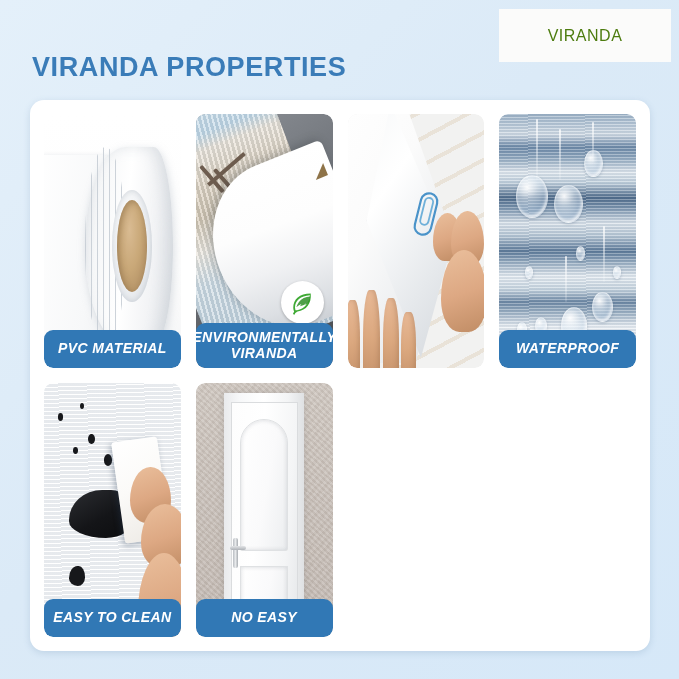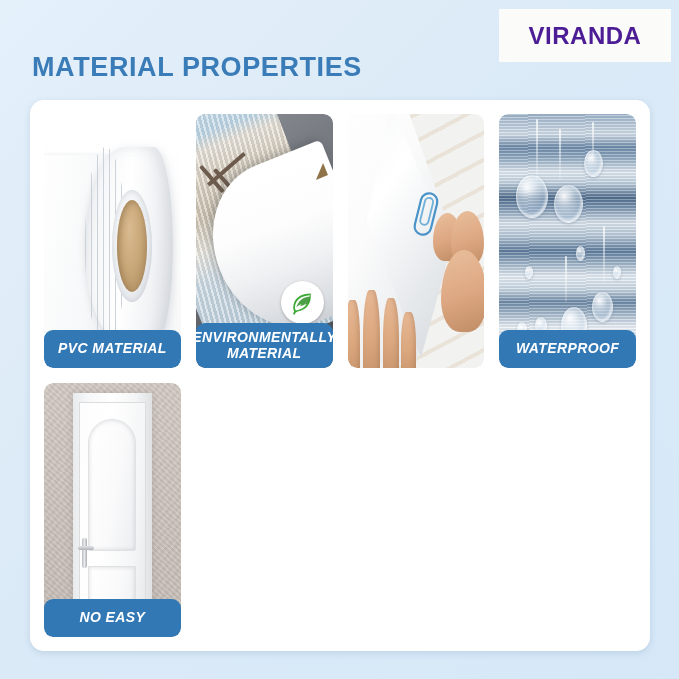--- a/index.html
+++ b/index.html
@@ -23,24 +23,24 @@
     top: 9px;
     left: 499px;
     width: 172px;
     height: 53px;
     background: #fbfbfa;
     display: flex;
     align-items: center;
     justify-content: center;
   }
   .logo-text {
-    font-size: 24px;
-    font-weight: bold;
+    font-size: 16px;
+    font-weight: normal;
     letter-spacing: 0.5px;
-    color: #4c1d95;
+    color: #4d7c0f;
     font-family: "Liberation Sans", sans-serif;
   }
 
   .page-title {
     position: absolute;
     top: 52px;
     left: 32px;
     font-size: 27px;
     font-weight: bold;
     letter-spacing: 0.6px;
@@ -429,21 +429,21 @@
   .skirting-left { left: 0; width: 21%; }
   .skirting-right { right: 0; width: 21%; }
 </style>
 </head>
 <body>
 
 <div class="logo-box">
   <span class="logo-text">VIRANDA</span>
 </div>
 
-<h1 class="page-title">MATERIAL PROPERTIES</h1>
+<h1 class="page-title">VIRANDA PROPERTIES</h1>
 
 <div class="card">
   <div class="grid">
 
     <div class="cell">
       <div class="photo">
         <div class="pvc-bg"></div>
         <div class="pvc-sheet"></div>
         <div class="pvc-roll"></div>
         <div class="pvc-rings"></div>
@@ -463,21 +463,21 @@
         </div>
         <div class="eco-curl"></div>
         <div class="eco-curl-tip"></div>
         <div class="eco-badge">
           <svg width="28" height="28" viewBox="0 0 32 32">
             <path d="M26 5C13 5 6 12 6 21c0 2 .5 4 1.4 5.6l1.8-1.3C8.5 24 8 22.6 8 21 8 13.4 14.4 7.6 25 7c-.6 9-6.4 15.6-14.6 17.2l-1.2.2-2.5 1.8-1.1 2.3 1.8.9 1-2 2.5-1.8C21 24 27 16.8 26 5z" fill="#3faa35"></path>
             <path d="M21.5 9.2c-5 1.2-8.9 4.4-10.7 8.6l-1.3 3.1 2.6-2.1c.9-.7 2-1.3 3.2-1.7l-1.6 2.6 3.6-1.2c1.4-.5 2.6-1.3 3.4-2.3l-1 2.6 2.6-2.1c1.5-1.2 2.4-2.9 2.6-4.8l.3-3.2-3.7.5z" fill="#2f8f28" opacity="0.85"></path>
           </svg>
         </div>
       </div>
-      <div class="label two-line">ENVIRONMENTALLY MATERIAL</div>
+      <div class="label two-line">ENVIRONMENTALLY VIRANDA</div>
     </div>
 
     <div class="cell">
       <div class="photo">
         <div class="adh-bg"></div>
         <div class="adh-marble"></div>
         <div class="adh-marble-2"></div>
         <div class="adh-peel"></div>
         <div class="adh-fold"></div>
         <svg class="adh-clip" viewBox="0 0 24 52">
@@ -513,20 +513,40 @@
         <div class="drop" style="left:68%;top:70%;width:15%;height:12%;"></div>
         <div class="drop" style="left:13%;top:82%;width:7%;height:6%;"></div>
         <div class="drop" style="left:26%;top:80%;width:9%;height:7%;"></div>
         <div class="drop" style="left:19%;top:60%;width:6%;height:5%;"></div>
         <div class="drop" style="left:56%;top:52%;width:7%;height:6%;"></div>
         <div class="drop" style="left:83%;top:60%;width:6%;height:5%;"></div>
       </div>
       <div class="label">WATERPROOF</div>
     </div>
 
+    <div class="cell">
+      <div class="photo">
+        <div class="ec-bg"></div>
+        <div class="stain" style="left:10%;top:12%;width:4%;height:3%;"></div>
+        <div class="stain" style="left:26%;top:8%;width:3%;height:2.4%;"></div>
+        <div class="stain" style="left:32%;top:20%;width:5%;height:4%;"></div>
+        <div class="stain" style="left:21%;top:25%;width:4%;height:3%;"></div>
+        <div class="stain" style="left:44%;top:28%;width:6%;height:4.5%;"></div>
+        <div class="stain-big"></div>
+        <div class="stain" style="left:18%;top:72%;width:12%;height:8%;border-radius:54% 40% 46% 56% / 62% 56% 44% 38%;"></div>
+        <div class="stain" style="left:32%;top:86%;width:4%;height:3%;"></div>
+        <div class="ec-cloth"></div>
+        <div class="ec-hand">
+          <div class="knuckle" style="left:2%;top:4%;width:62%;height:30%;"></div>
+          <div class="knuckle" style="left:18%;top:24%;width:74%;height:34%;"></div>
+          <div class="knuckle" style="left:14%;top:50%;width:80%;height:52%;"></div>
+        </div>
+      </div>
+      <div class="label">EASY TO CLEAN</div>
+    </div>
 
     <div class="cell">
       <div class="photo">
         <div class="door-bg"></div>
         <div class="skirting-left"></div>
         <div class="skirting-right"></div>
         <div class="door-frame"></div>
         <div class="door-leaf"></div>
         <div class="door-panel-top"></div>
         <div class="door-panel-bottom"></div>

